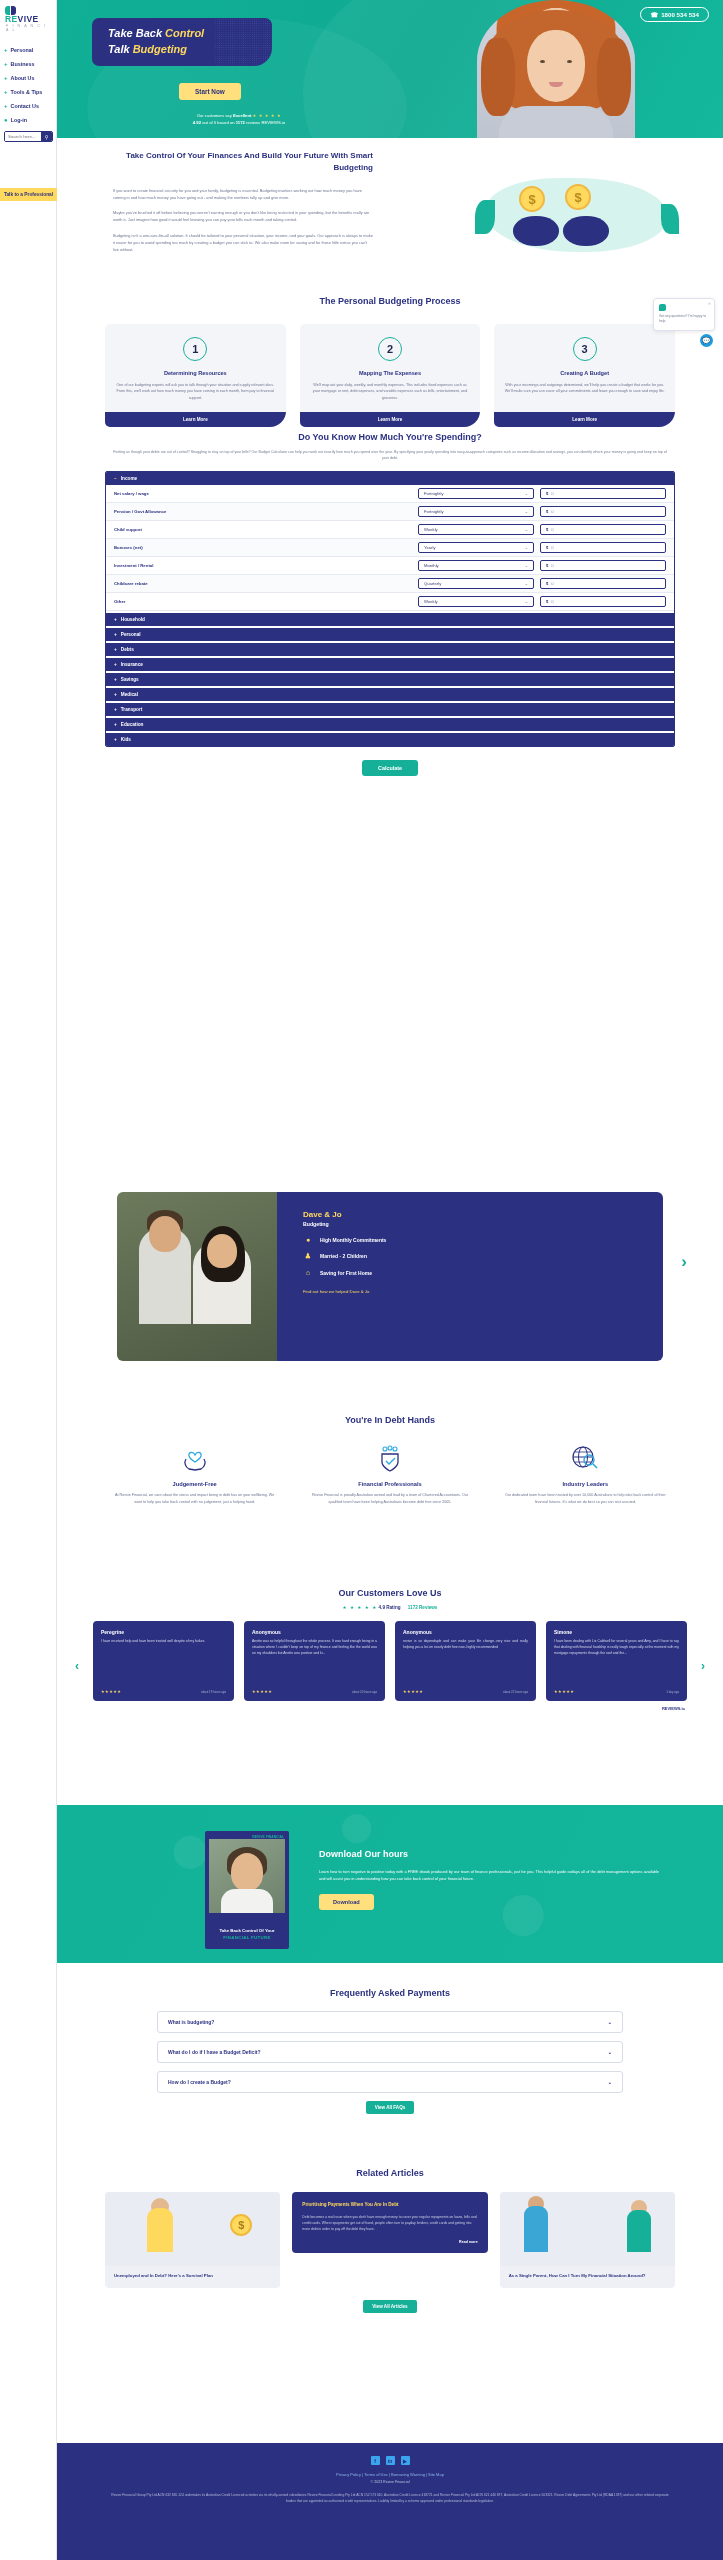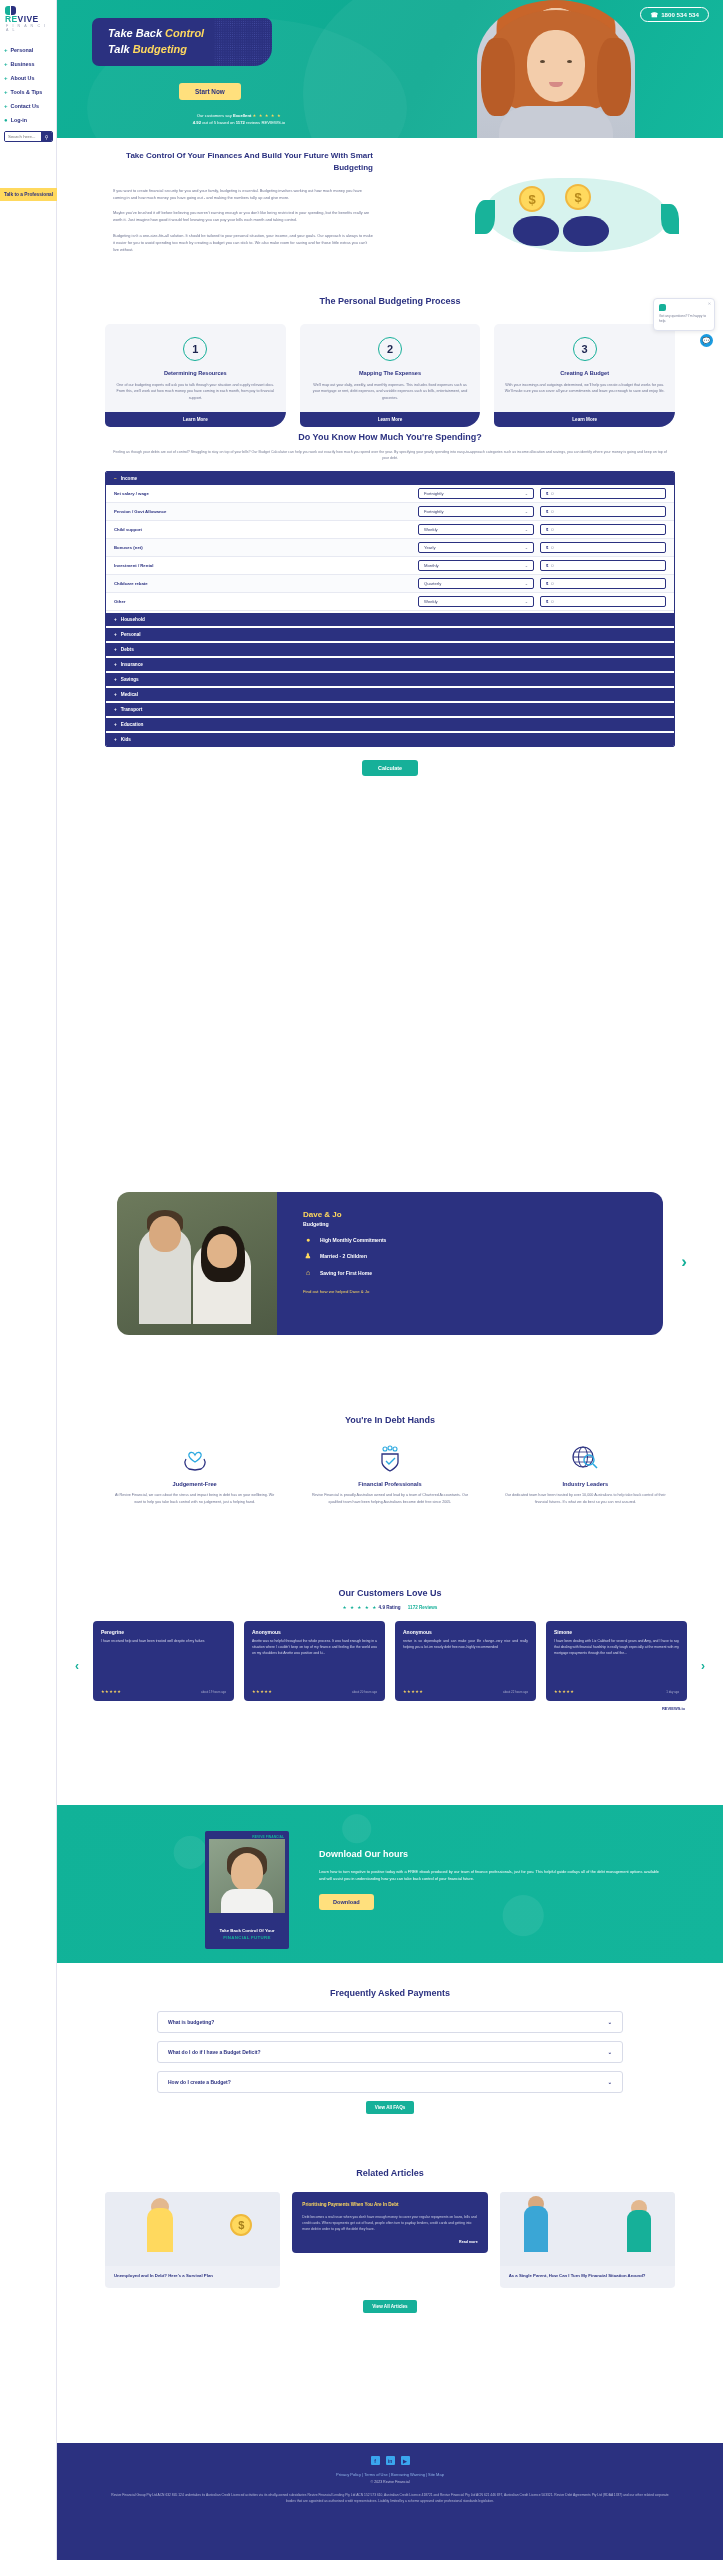--- a/index.html
+++ b/index.html
@@ -207,21 +207,21 @@
   }
   .calc-btn {
     display:block; margin:13px auto 0; background:#16b099; color:#fff;
     font-size:5.4px; font-weight:700; border:none; border-radius:3px;
     padding:5px 16px; cursor:pointer; font-family:"Liberation Sans", sans-serif;
   }
 
   
   .case { position:absolute; left:57px; top:1192px; width:666px; }
   .case-wrap { position:relative; margin:0 60px; height:143px; }
-  .case-card { position:relative; height:143px; display:flex; border-radius:12px; overflow:hidden; }
+  .case-card { position:relative; height:169px; display:flex; border-radius:6px; overflow:hidden; }
   .case-photo { width:160px; background:linear-gradient(160deg,#6d7a5c,#4e5a44); position:relative; }
   .cp-m { position:absolute; left:22px; top:36px; width:52px; height:96px;
     background:#dcdcd6; border-radius:22px 22px 0 0; }
   .cp-mh { position:absolute; left:32px; top:24px; width:32px; height:36px;
     background:#d8a97f; border-radius:50% 50% 45% 45%;}
   .cp-mhair{ position:absolute; left:30px; top:18px; width:36px; height:22px;
     background:#4a3726; border-radius:50% 50% 20% 20%;}
   .cp-w { position:absolute; left:76px; top:50px; width:58px; height:82px;
     background:#eceae4; border-radius:24px 24px 0 0; }
   .cp-wh { position:absolute; left:90px; top:42px; width:30px; height:34px;

